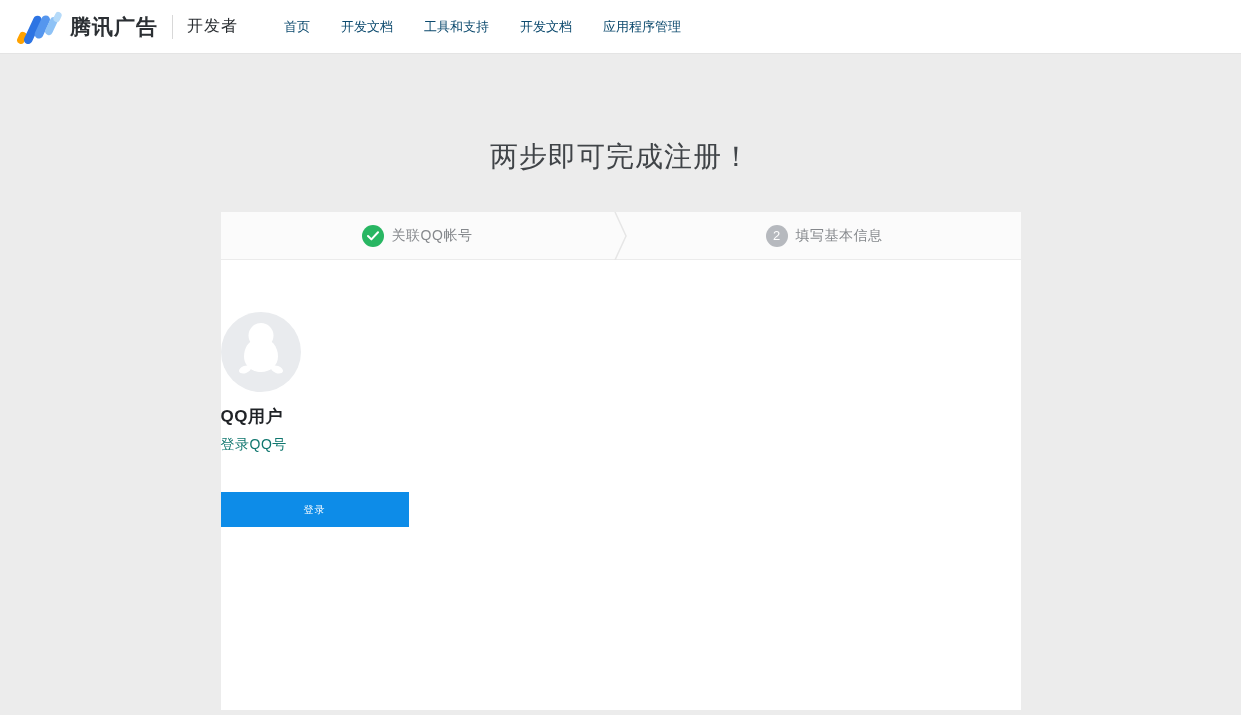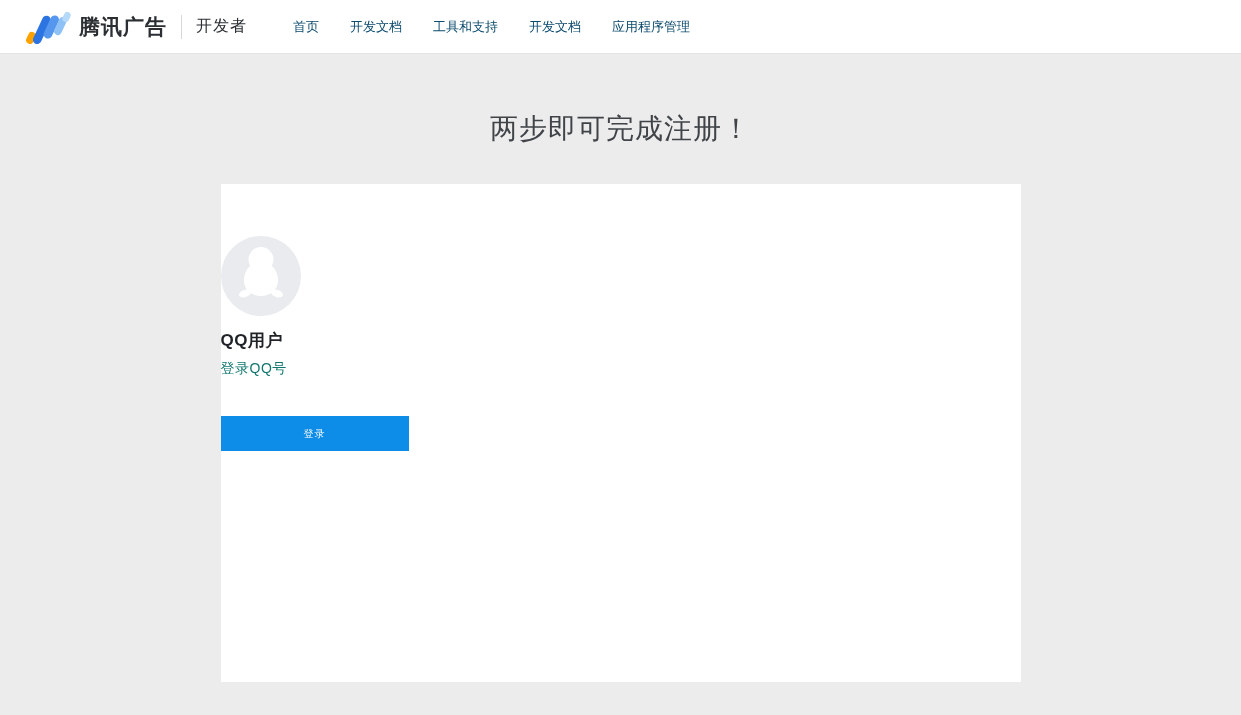--- a/index.html
+++ b/index.html
@@ -11,21 +11,21 @@
   }
 
   
   .header {
     width: 100%;
     height: 54px;
     background: #ffffff;
     border-bottom: 1px solid #e4e4e4;
     display: flex;
     align-items: center;
-    padding: 0 25px;
+    padding: 0 16px;
   }
   .brand-group {
     display: flex;
     align-items: center;
     cursor: pointer;
   }
   .logo-svg { width: 46px; height: 38px; display: block; }
   .brand-name {
     font-size: 21px;
     font-weight: bold;
@@ -51,21 +51,21 @@
     gap: 31px;
   }
   .nav-item {
     font-size: 13px;
     color: #0c4a6e;
     cursor: pointer;
     white-space: nowrap;
   }
 
   
-  .main { padding-top: 56px; }
+  .main { padding-top: 84px; }
   .page-title {
     text-align: center;
     font-size: 28px;
     color: #404448;
     font-weight: normal;
     letter-spacing: 1px;
   }
 
   .card {
     width: 800px;
@@ -192,20 +192,43 @@
     <span class="nav-item">开发文档</span>
     <span class="nav-item">应用程序管理</span>
   </div>
 </div>
 
 <div class="main">
   <h1 class="page-title">两步即可完成注册！</h1>
 
   <div class="card">
 
+    <div class="steps-bar">
+      <div class="step">
+        <span class="step-circle done">
+          <svg width="12" height="10" viewBox="0 0 12 10">
+            <path d="M1 5 L4.4 8.4 L11 1.3" fill="none" stroke="#ffffff" stroke-width="2" stroke-linecap="round" stroke-linejoin="round"></path>
+          </svg>
+        </span>
+        <span class="step-label">关联QQ帐号</span>
+      </div>
+
+      <div class="steps-chevron">
+        <svg width="13" height="48" viewBox="0 0 13 48">
+          <polyline points="1,0 12,24 1,48" fill="none" stroke="#e6e6e6" stroke-width="1.5"></polyline>
+        </svg>
+      </div>
+
+      <div class="step">
+        <span class="step-circle pending">
+          <span class="step-number">2</span>
+        </span>
+        <span class="step-label">填写基本信息</span>
+      </div>
+    </div>
 
     <div class="card-body">
       <div class="avatar">
         <span>
           <svg width="46" height="54" viewBox="0 0 46 54">
             <circle cx="23" cy="12.5" r="12.5" fill="#ffffff"></circle>
             <path d="M23 15 C33.5 15 40 23.5 40 33.5 C40 42.5 32.5 49 23 49 C13.5 49 6 42.5 6 33.5 C6 23.5 12.5 15 23 15 Z" fill="#ffffff"></path>
             <ellipse cx="7" cy="46.5" rx="6.2" ry="3.6" fill="#ffffff" transform="rotate(-18 7 46.5)"></ellipse>
             <ellipse cx="39" cy="46.5" rx="6.2" ry="3.6" fill="#ffffff" transform="rotate(18 39 46.5)"></ellipse>
           </svg>

